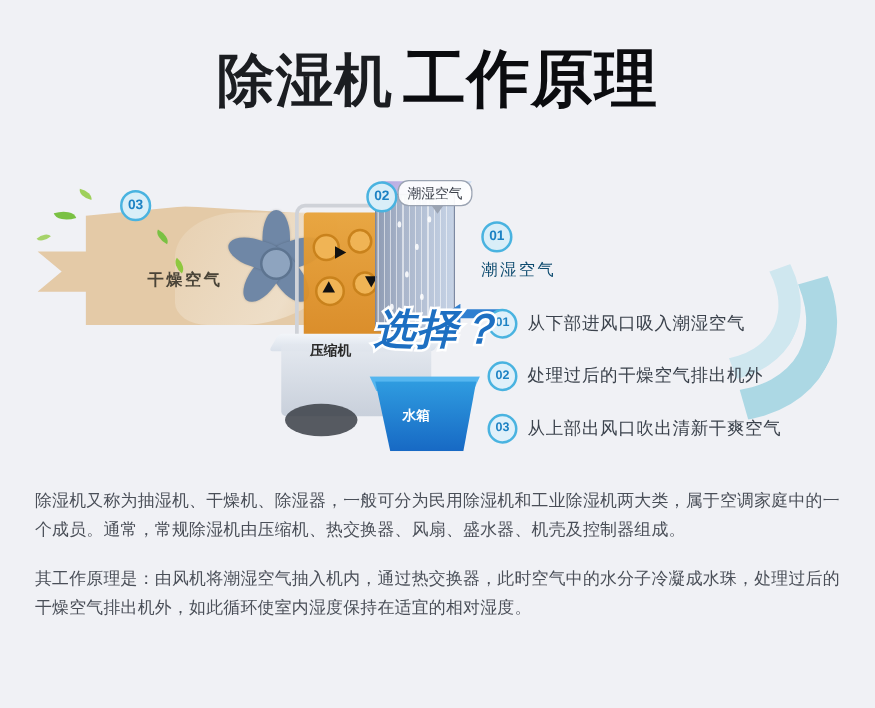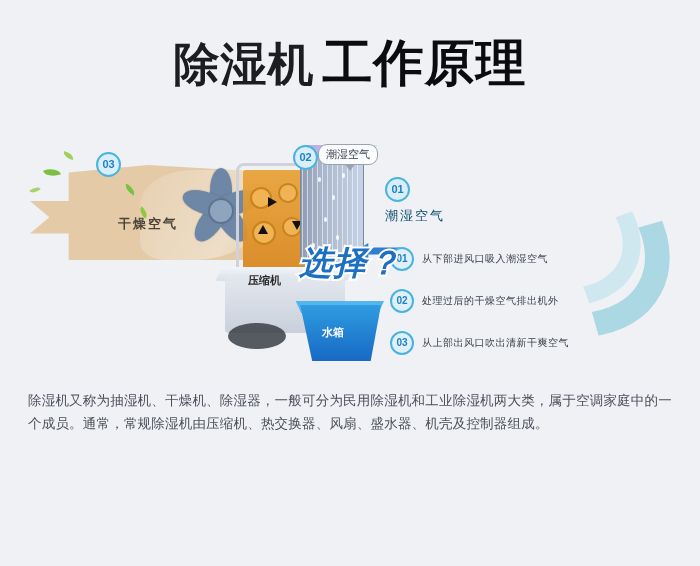--- a/index.html
+++ b/index.html
@@ -164,21 +164,21 @@
   }
 
   
   .legend{position:absolute;left:390px;top:122px;width:300px;}
   .legend-row{display:flex;align-items:center;margin-bottom:18px;}
   .legend-row .badge-s{
     flex:0 0 auto;width:20px;height:20px;border-radius:50%;
     background:#dff0fa;border:2px solid #49b3e0;color:#1d82c4;
     font-size:10px;font-weight:bold;line-height:20px;text-align:center;margin-right:8px;
   }
-  .legend-row .txt{font-size:10px;color:#3b424c;letter-spacing:.5px;white-space:nowrap;}
+  .legend-row .txt{font-size:14px;color:#3b424c;letter-spacing:.5px;white-space:nowrap;}
 
   
   .overlay{
     position:absolute;left:0;top:243px;width:700px;text-align:center;
     pointer-events:none;
   }
   .overlay div{
     font-size:33px;font-weight:bold;font-style:italic;color:#1d6fc2;
     line-height:40px;letter-spacing:1px;
     -webkit-text-stroke:4px #ffffff;
@@ -280,15 +280,16 @@
       </div>
     </div>
   </div>
 
   <div class="overlay">
     <div>选择？</div>
   </div>
 
   <div class="body-copy">
     <p>除湿机又称为抽湿机、干燥机、除湿器，一般可分为民用除湿机和工业除湿机两大类，属于空调家庭中的一个成员。通常，常规除湿机由压缩机、热交换器、风扇、盛水器、机壳及控制器组成。</p>
+    <p>其工作原理是：由风机将潮湿空气抽入机内，通过热交换器，此时空气中的水分子冷凝成水珠，处理过后的干燥空气排出机外，如此循环使室内湿度保持在适宜的相对湿度。</p>
   </div>
 
 </div>
 
 </body></html>

